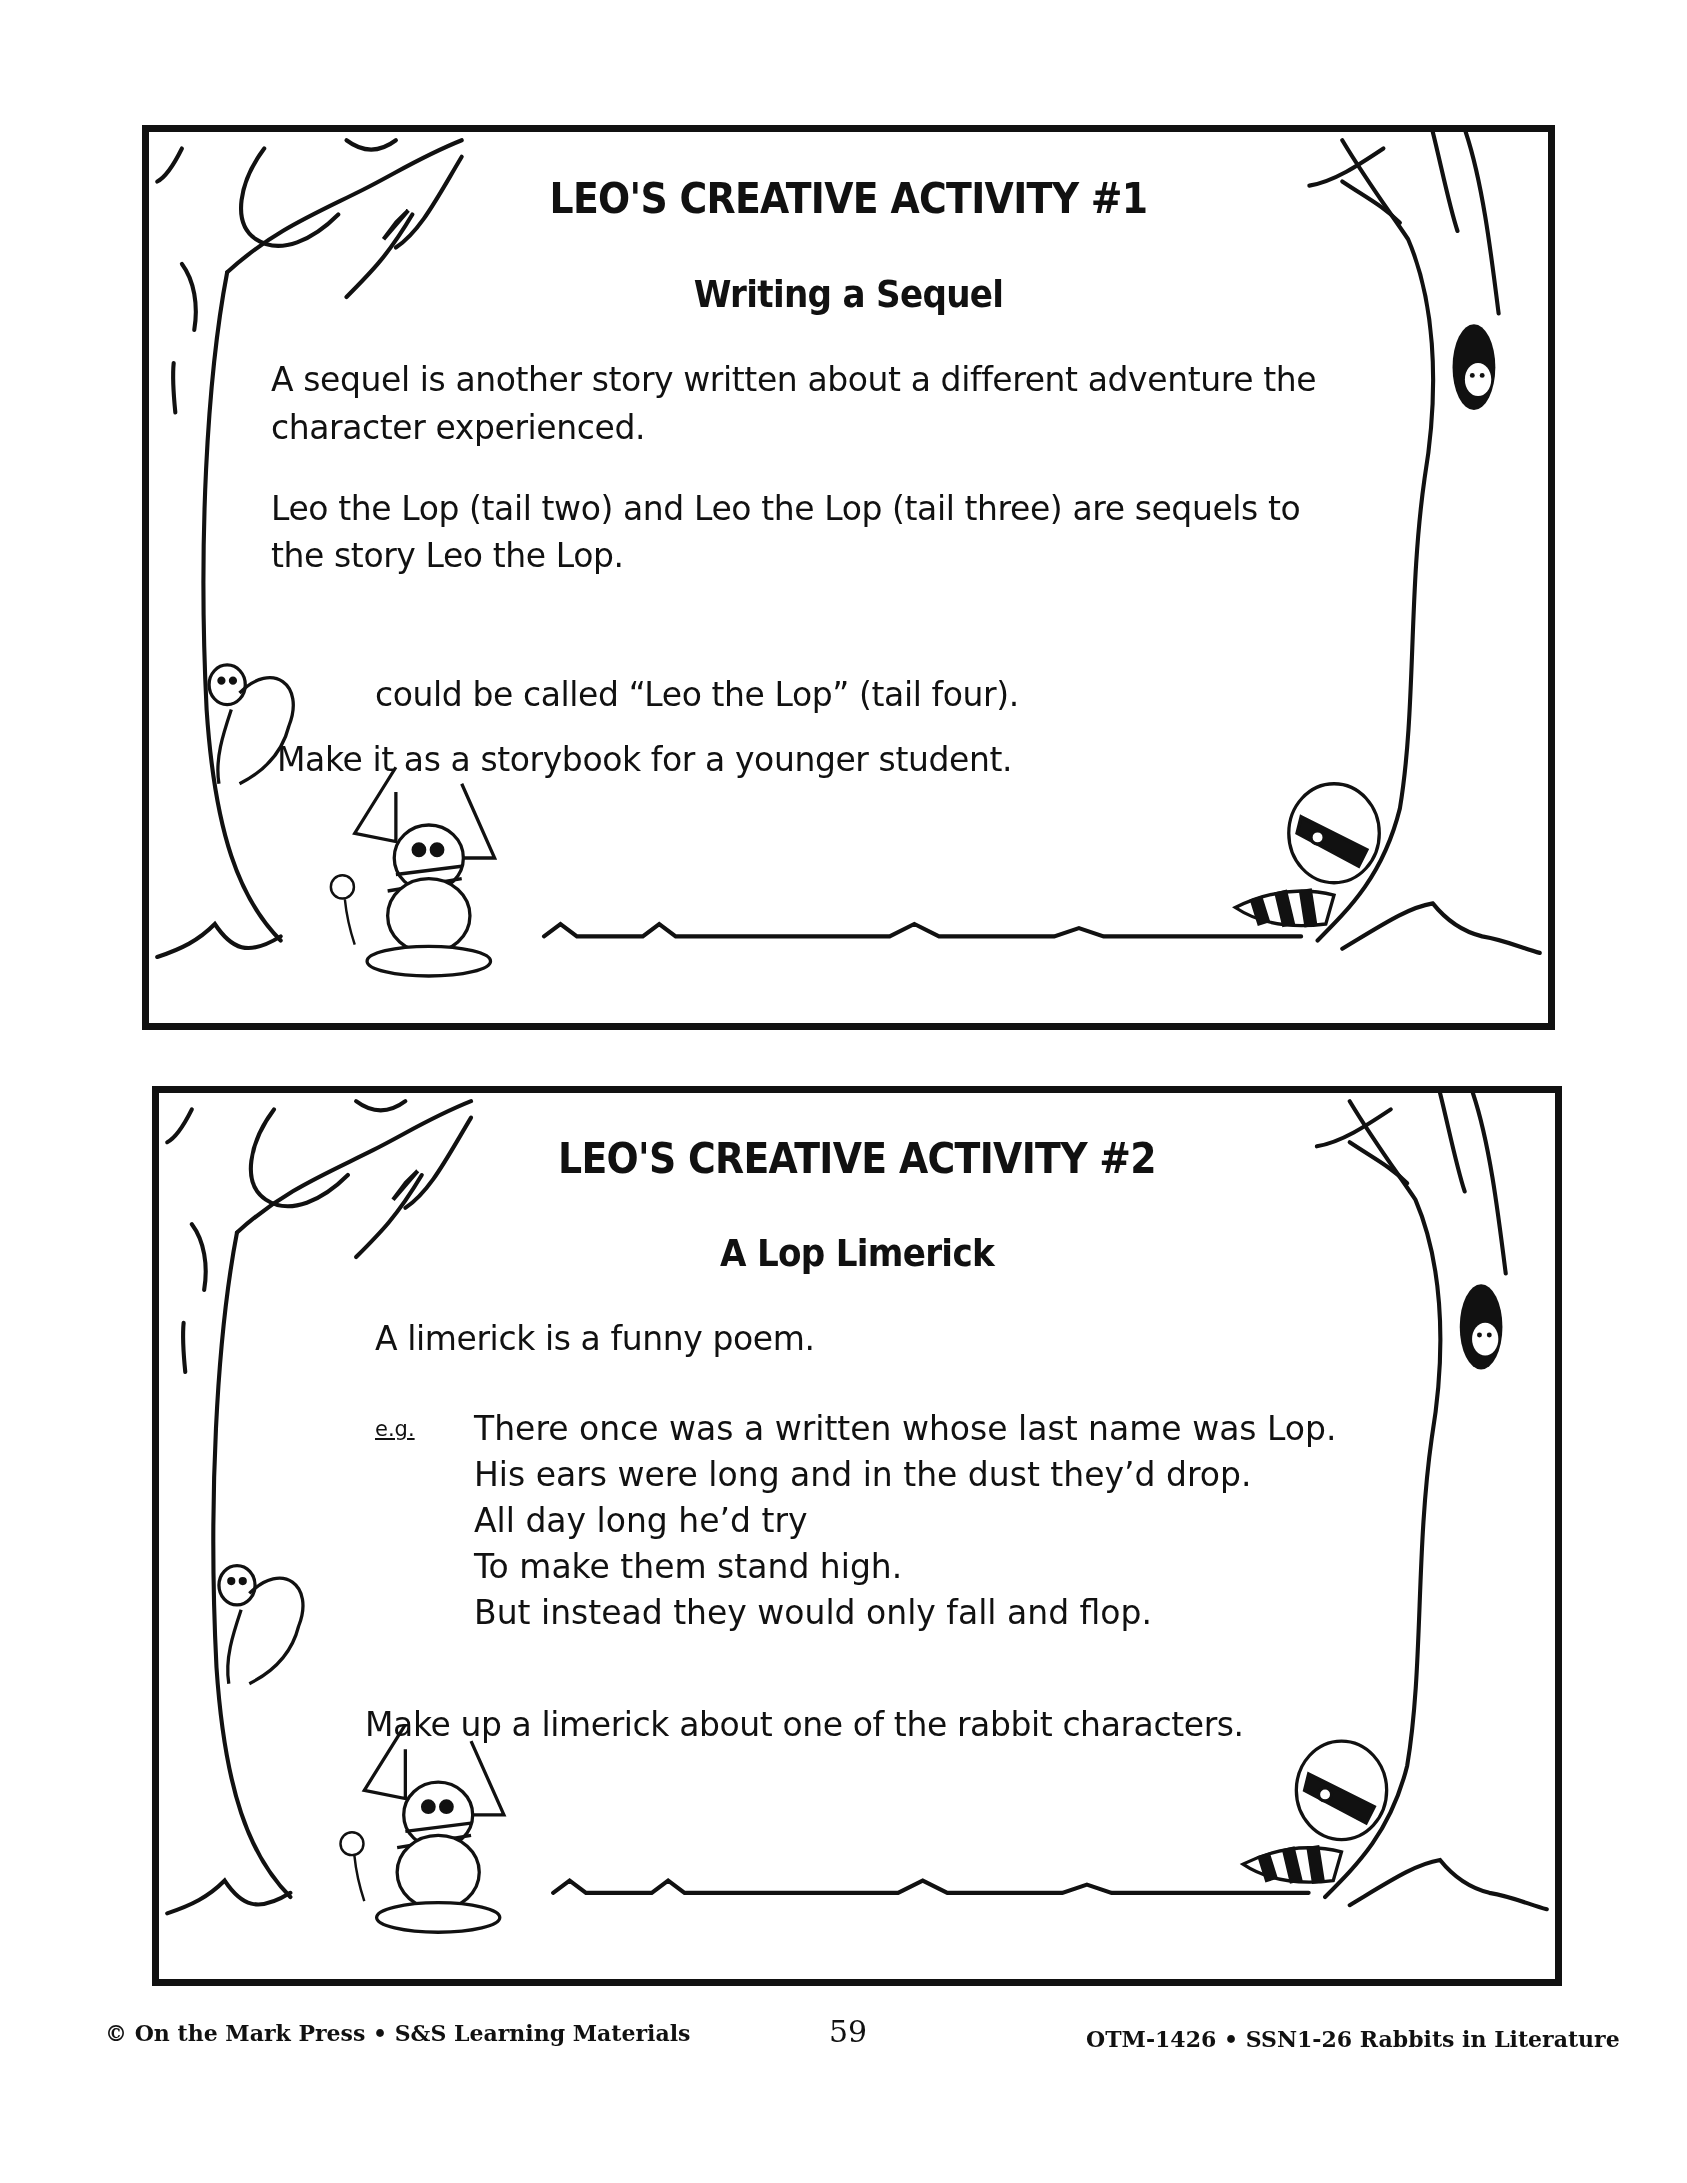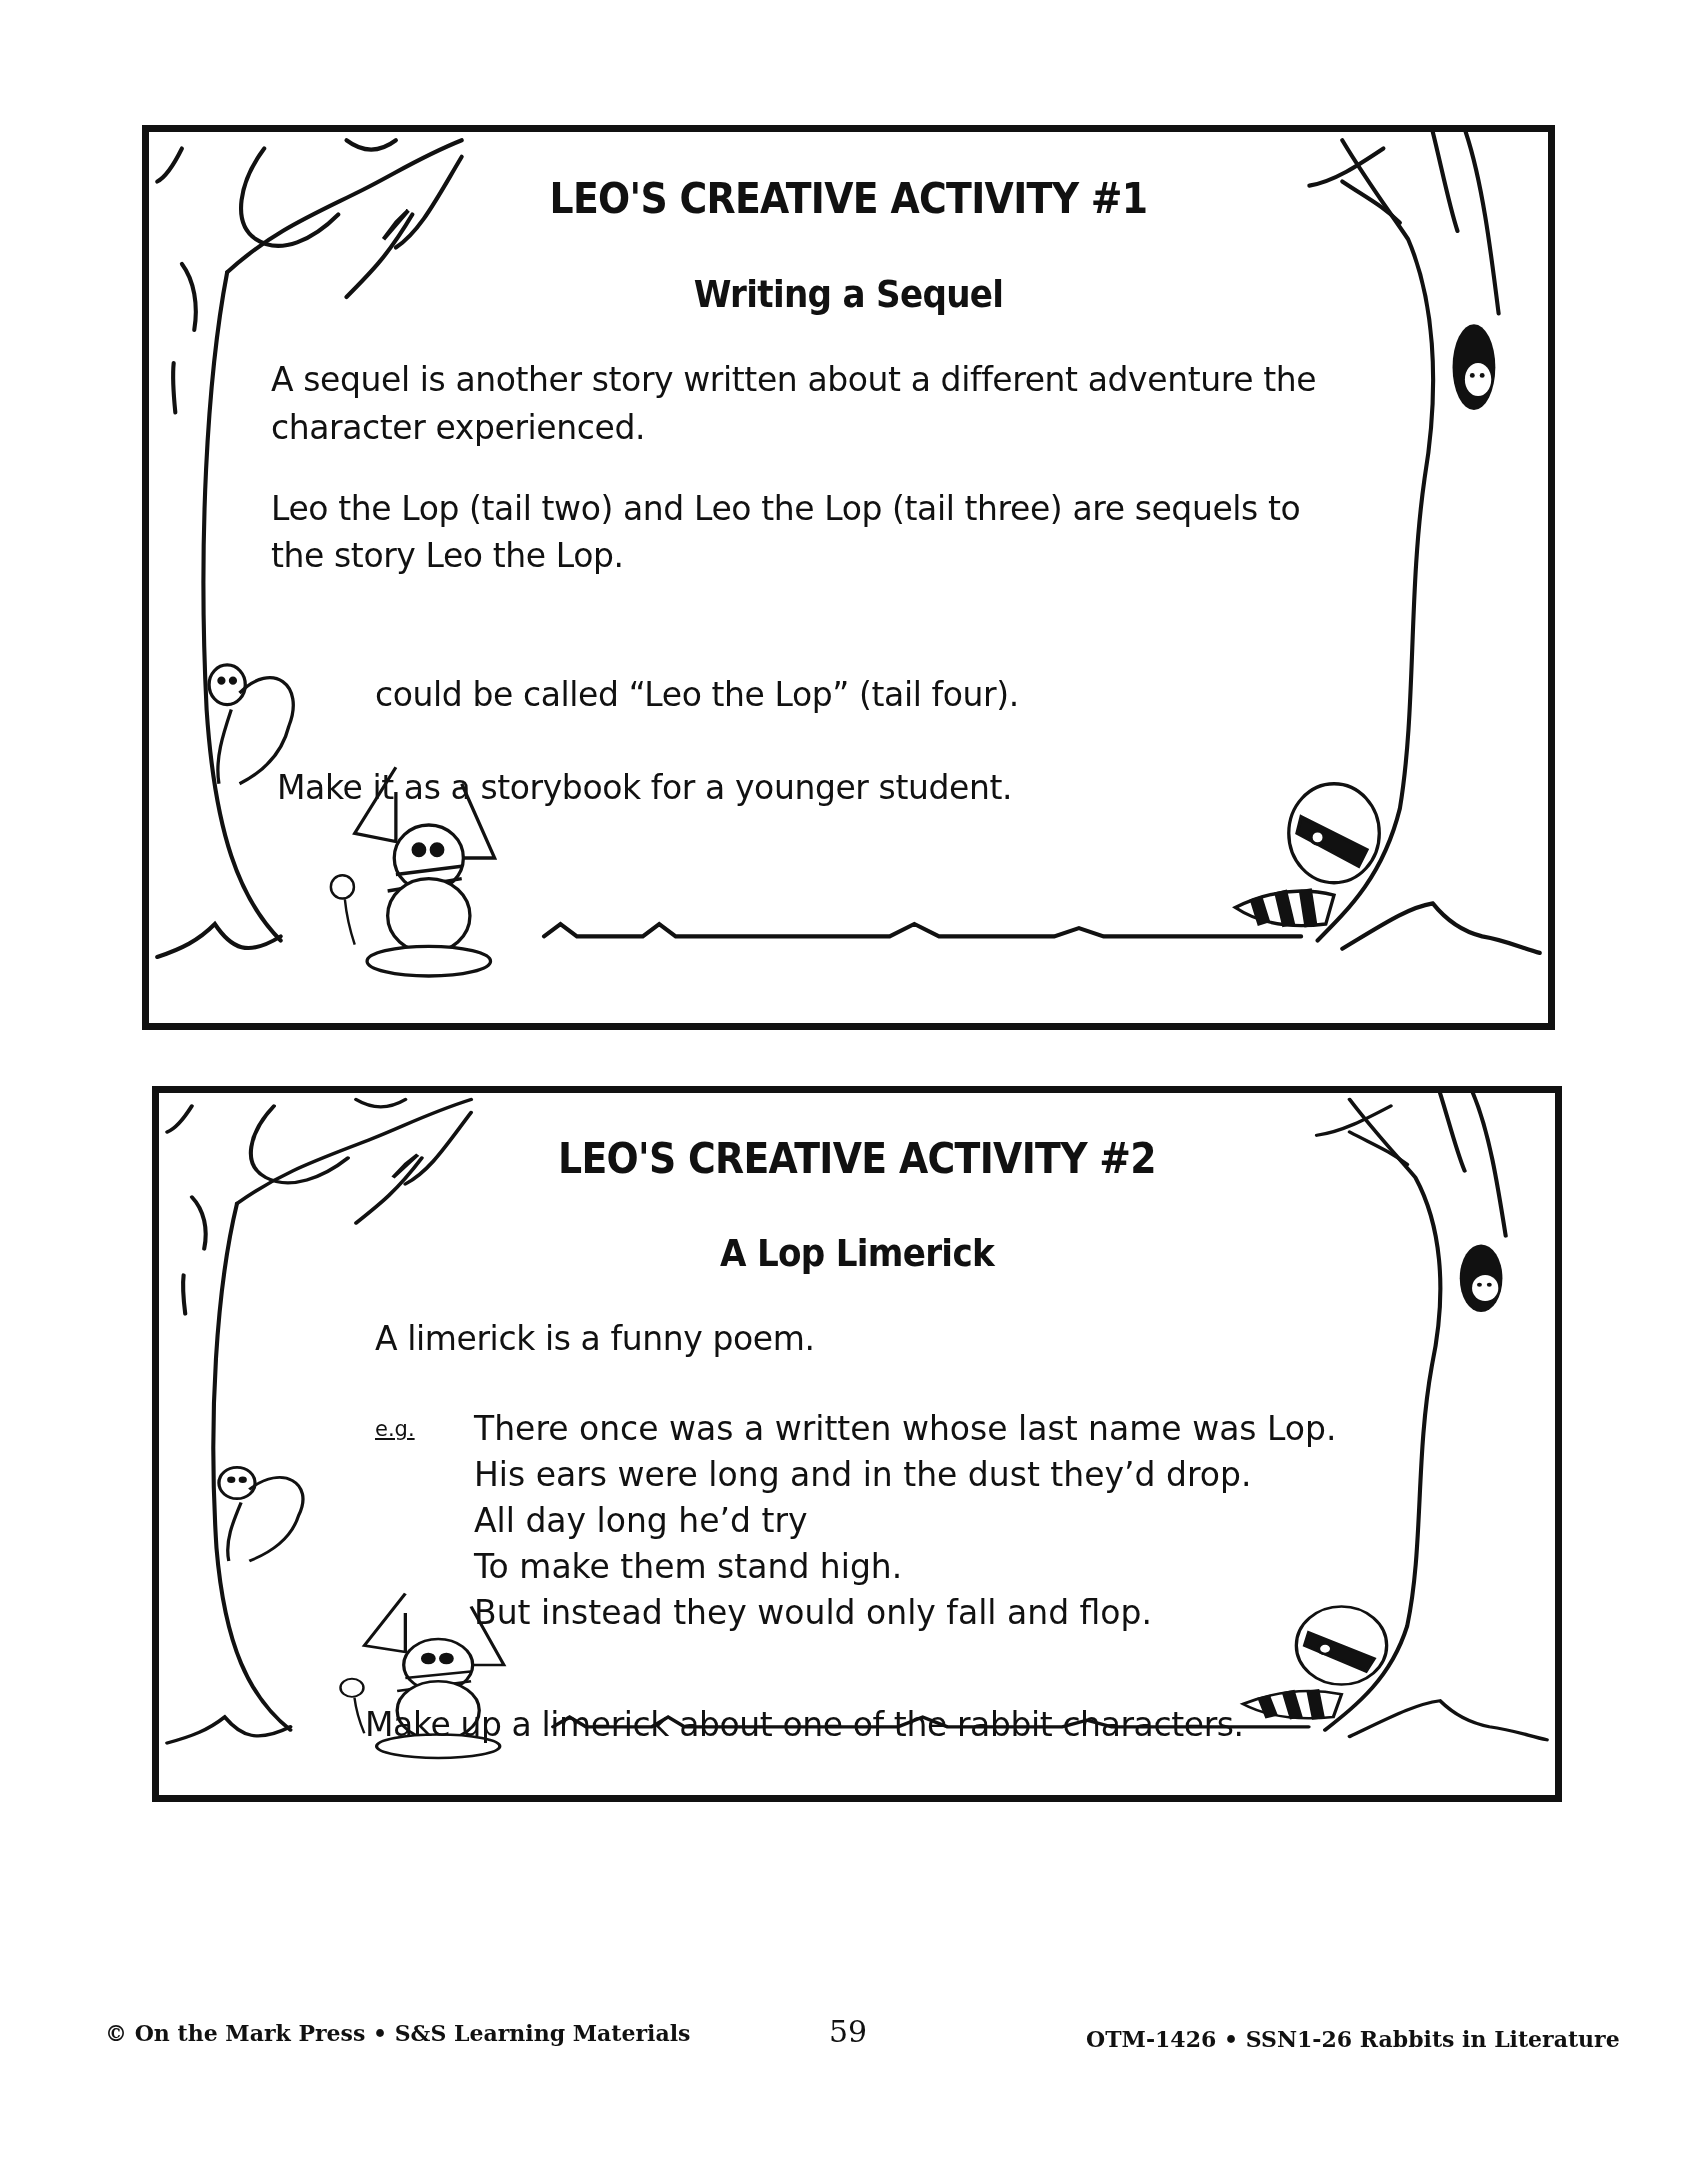--- a/index.html
+++ b/index.html
@@ -1,20 +1,20 @@
 <!DOCTYPE html>
 <html style="font-size:13px"><head>
 <meta charset="utf-8">
 <style>
   html, body { margin: 0; padding: 0; background: #ffffff; }
   body { width: 1687px; height: 2183px; position: relative; overflow: hidden;
          font-family: "DejaVu Sans", sans-serif; color: #111; }
   .card { position: absolute; border: 7.4px solid #111; background: #fff; box-sizing: border-box; }
   #card1 { left: 142px; top: 125px; width: 1413px; height: 905px; }
-  #card2 { left: 152px; top: 1086px; width: 1410px; height: 716px; }
+  #card2 { left: 152px; top: 1086px; width: 1410px; height: 900px; }
   .art { position: absolute; left: 0; top: 0; width: 100%; height: 100%; pointer-events: none; }
   .title { position: absolute; left: 0; right: 0; text-align: center; font-weight: bold;
            font-size: 43px; letter-spacing: -0.8px; transform: scaleX(0.88); }
   .subtitle { position: absolute; left: 0; right: 0; text-align: center; font-weight: bold;
               font-size: 38px; letter-spacing: -0.8px; transform: scaleX(0.9); }
   .para { position: absolute; font-size: 33px; line-height: 48px; letter-spacing: -0.4px;
           white-space: nowrap; }
   .eg-label { position: absolute; font-size: 21px; line-height: 46px; text-decoration: underline; }
   .poem { position: absolute; font-size: 33px; line-height: 46px; white-space: nowrap; }
   .poem div { height: 46px; }
@@ -102,21 +102,21 @@
   <div class="subtitle" style="top: 140px;">Writing a Sequel</div>
 
   <div class="para" style="left: 122px; top: 224px;">A sequel is another story written about a different adventure the</div>
   <div class="para" style="left: 122px; top: 272px;">character experienced.</div>
 
   <div class="para" style="left: 122px; top: 353px; text-align: center;">Leo the Lop (tail two) and Leo the Lop (tail three) are sequels to</div>
   <div class="para" style="left: 122px; top: 400px;">the story Leo the Lop.</div>
 
   <div class="para" style="left: 226px; top: 539px;">could be called “Leo the Lop” (tail four).</div>
 
-  <div class="para" style="left: 128px; top: 632px;">Make it as a storybook for a younger student.</div>
+  <div class="para" style="left: 128px; top: 604px;">Make it as a storybook for a younger student.</div>
 </div>
 
 <div id="card2" class="card">
   <svg class="art" viewBox="0 0 1700 1080" preserveAspectRatio="none">
     <g fill="none" stroke="#111" stroke-width="5" stroke-linecap="round">
       <g>
         <path d="M95 170 C 70 300, 60 500, 70 700 C 80 850, 110 930, 160 980"></path>
         <path d="M95 170 C 150 120, 200 100, 260 70 C 300 50, 330 30, 380 10"></path>
         <path d="M140 20 C 110 60, 100 110, 130 130 C 160 150, 200 130, 230 100"></path>
         <path d="M40 20 C 30 40, 20 55, 10 60"></path>

